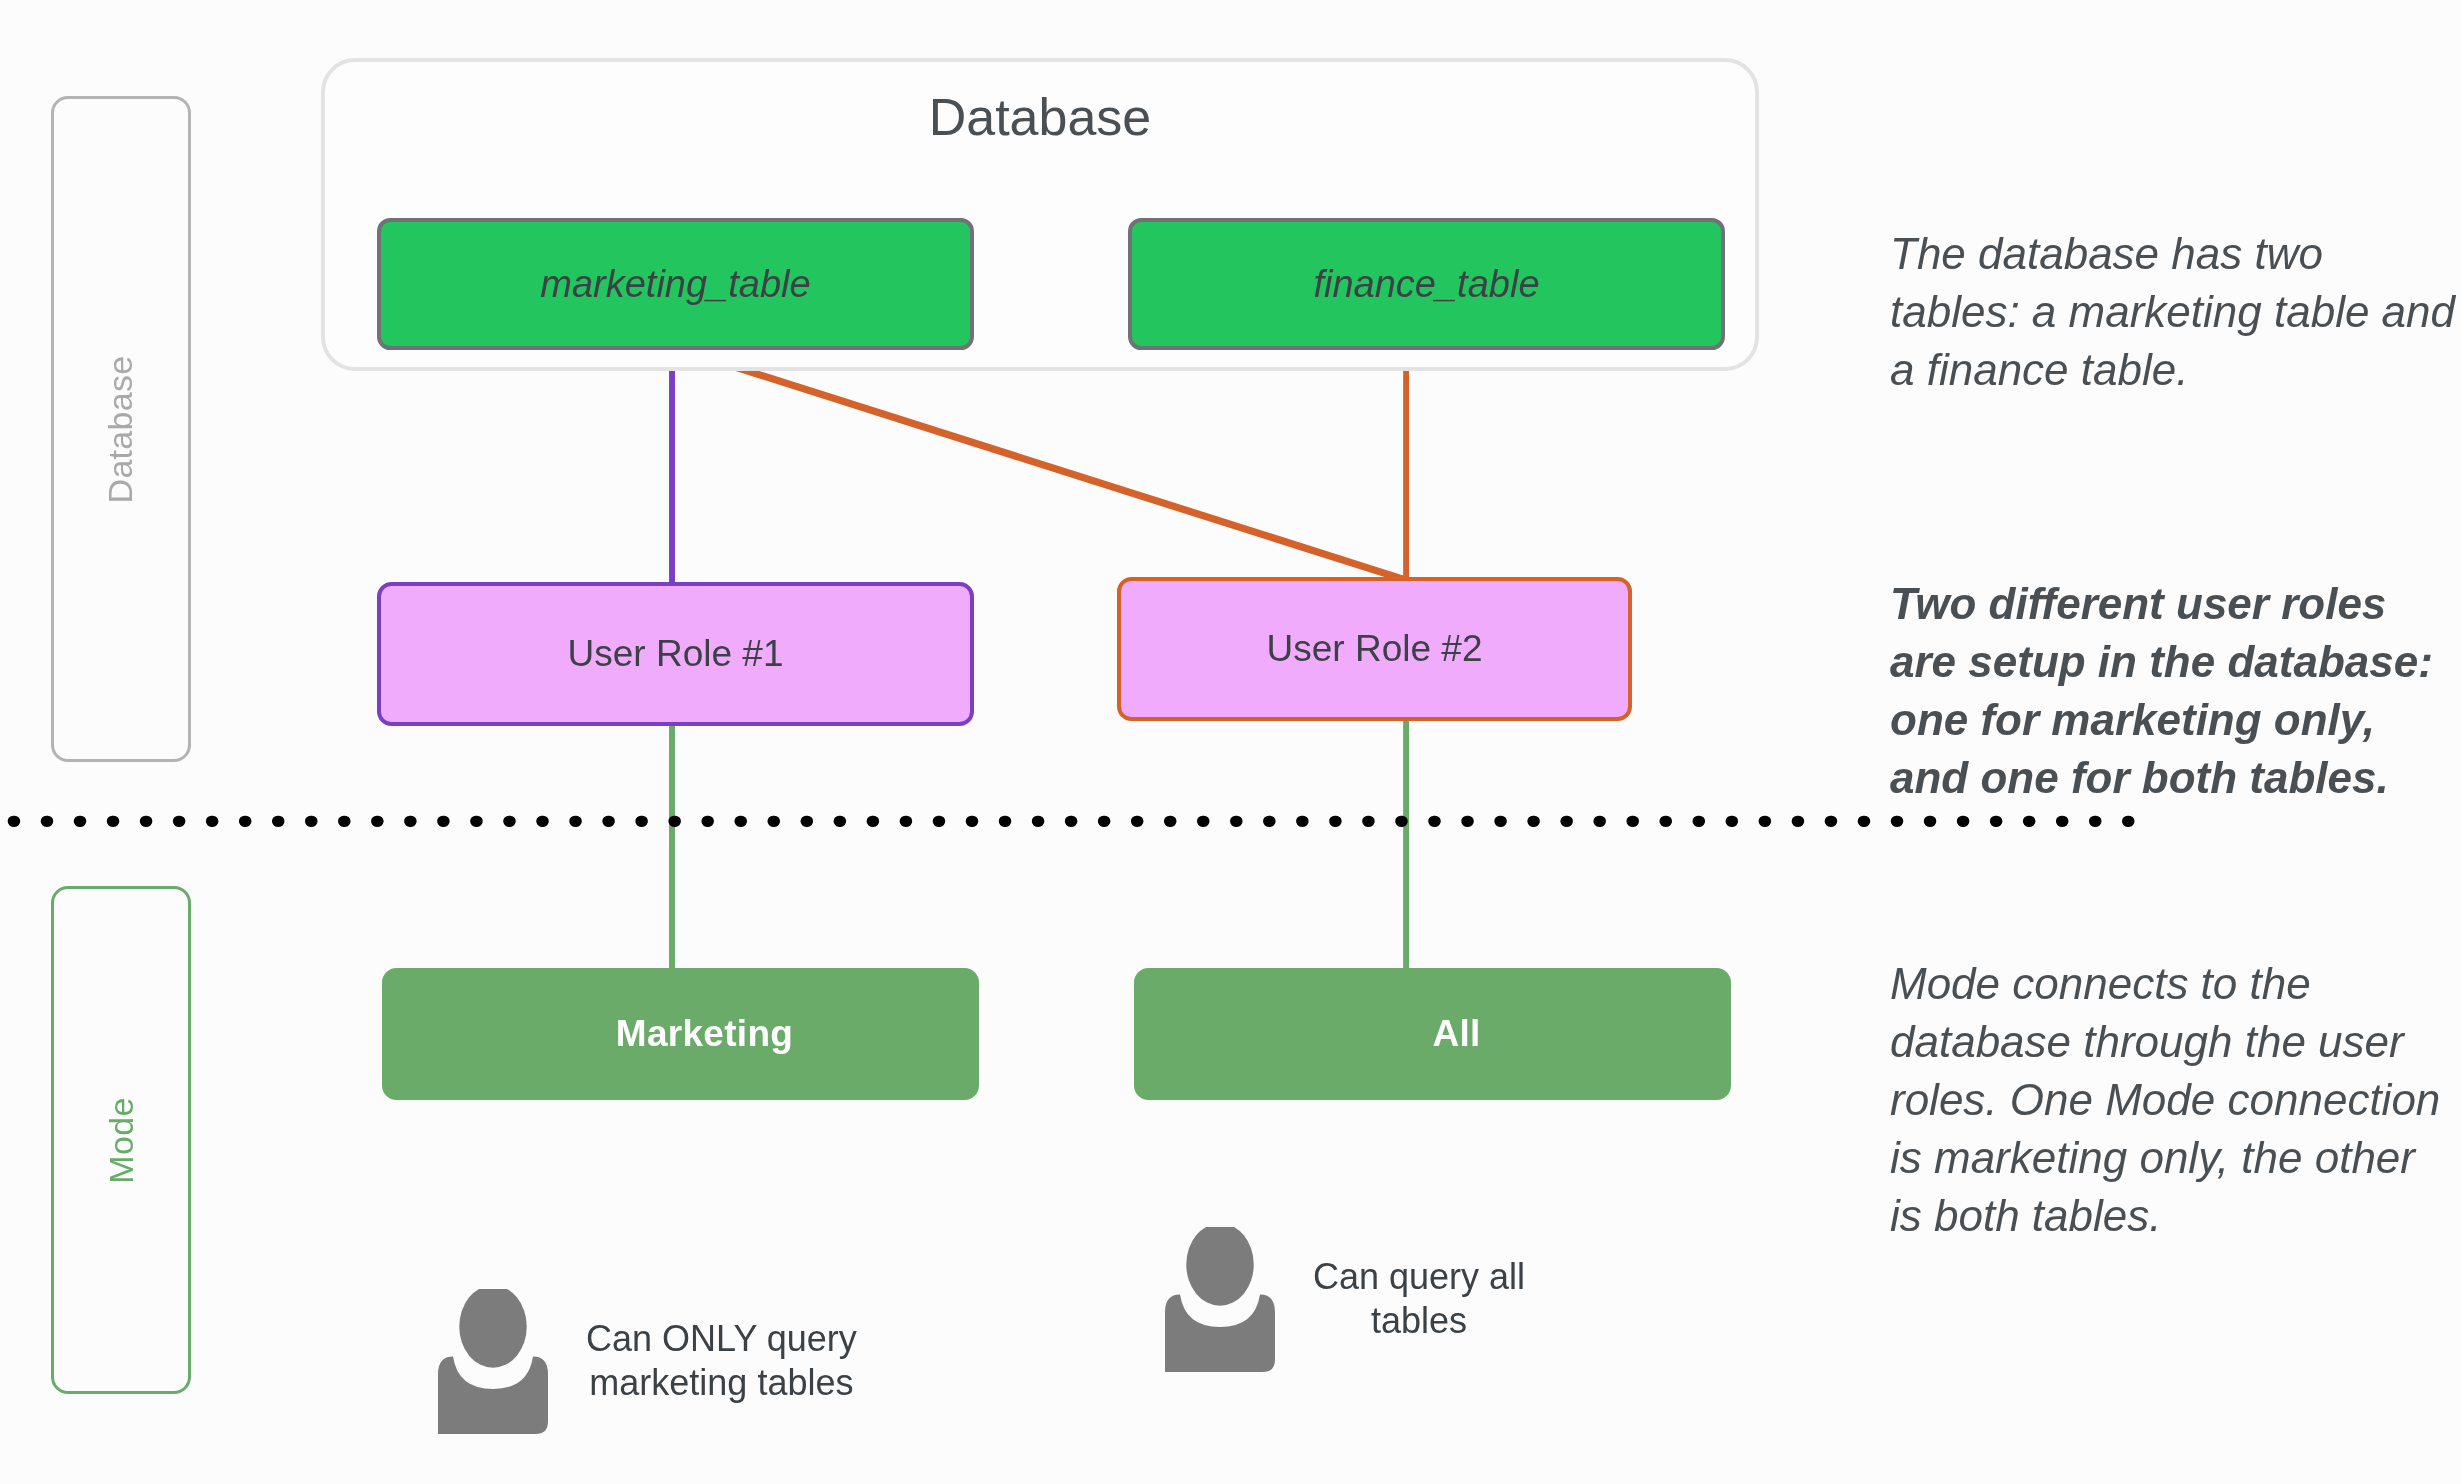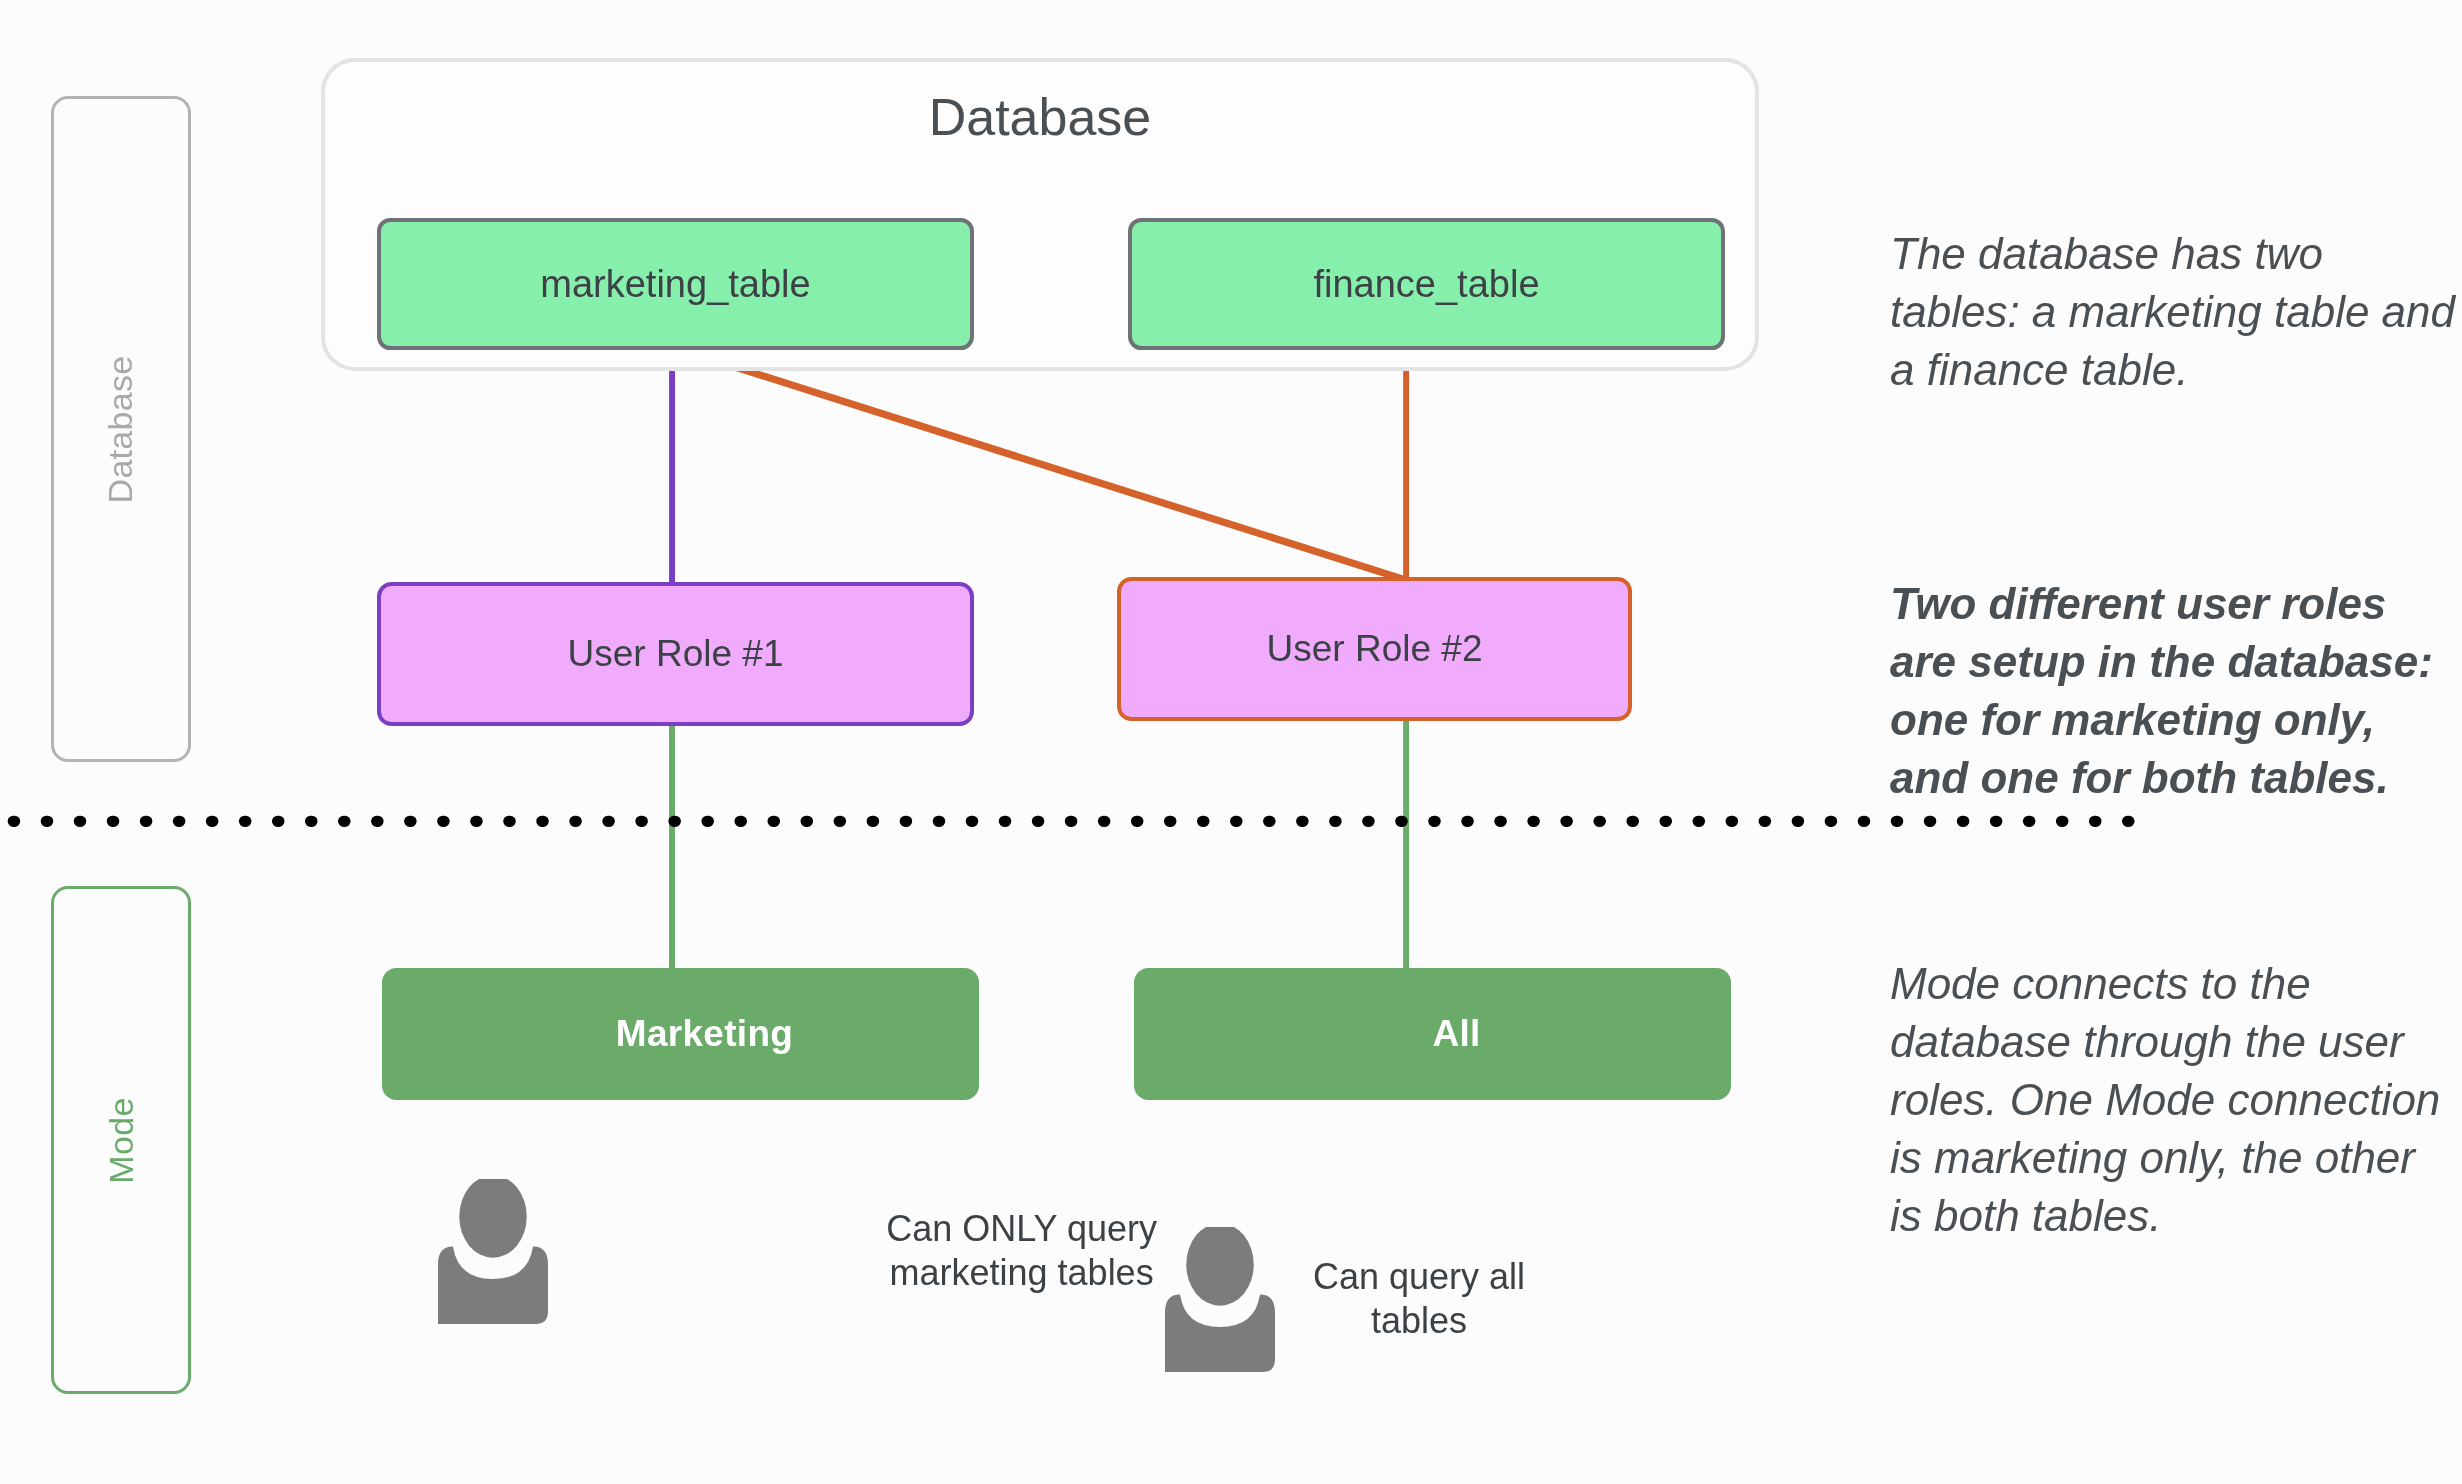--- a/index.html
+++ b/index.html
@@ -69,26 +69,27 @@
     text-align: center;
     font-size: 52px;
     color: #4a4f54;
   }
 
   
   .table-box {
     height: 132px;
     border: 4px solid #6f7378;
     border-radius: 13.2px;
-    background: #86efac;
+    background: #22c55e;
     display: flex;
     align-items: center;
     justify-content: center;
     font-size: 38px;
     color: #3c4146;
+    font-style: italic;
   }
   #table-marketing { left: 377px; top: 218px; width: 597px; }
   #table-finance  { left: 1094px; top: 218px; width: 597px; margin-left: 34px; }
 
   
   .role-box {
     height: 144px;
     border-radius: 14.5px;
     background: #f0abfc;
     display: flex;
@@ -117,21 +118,21 @@
   #mode-marketing { left: 382px; top: 968px; width: 597px; }
   #mode-all       { left: 1117px; top: 968px; width: 597px; margin-left: 17px; }
 
   
   .persona {
     display: flex;
     align-items: center;
     gap: 30px;
     height: 172px;
   }
-  #persona-marketing { left: 430px; top: 1165px; width: 727px; justify-content: space-between; }
+  #persona-marketing { left: 430px; top: 1275px; width: 727px; }
   #persona-all       { left: 1157px; top: 1213px; width: 661px; }
   .persona-caption {
     font-size: 36px;
     line-height: 1.22;
     color: #3c4146;
     text-align: center;
     white-space: pre-line;
   }
   .person-icon { width: 126px; height: 145px; flex: 0 0 auto; }
 

